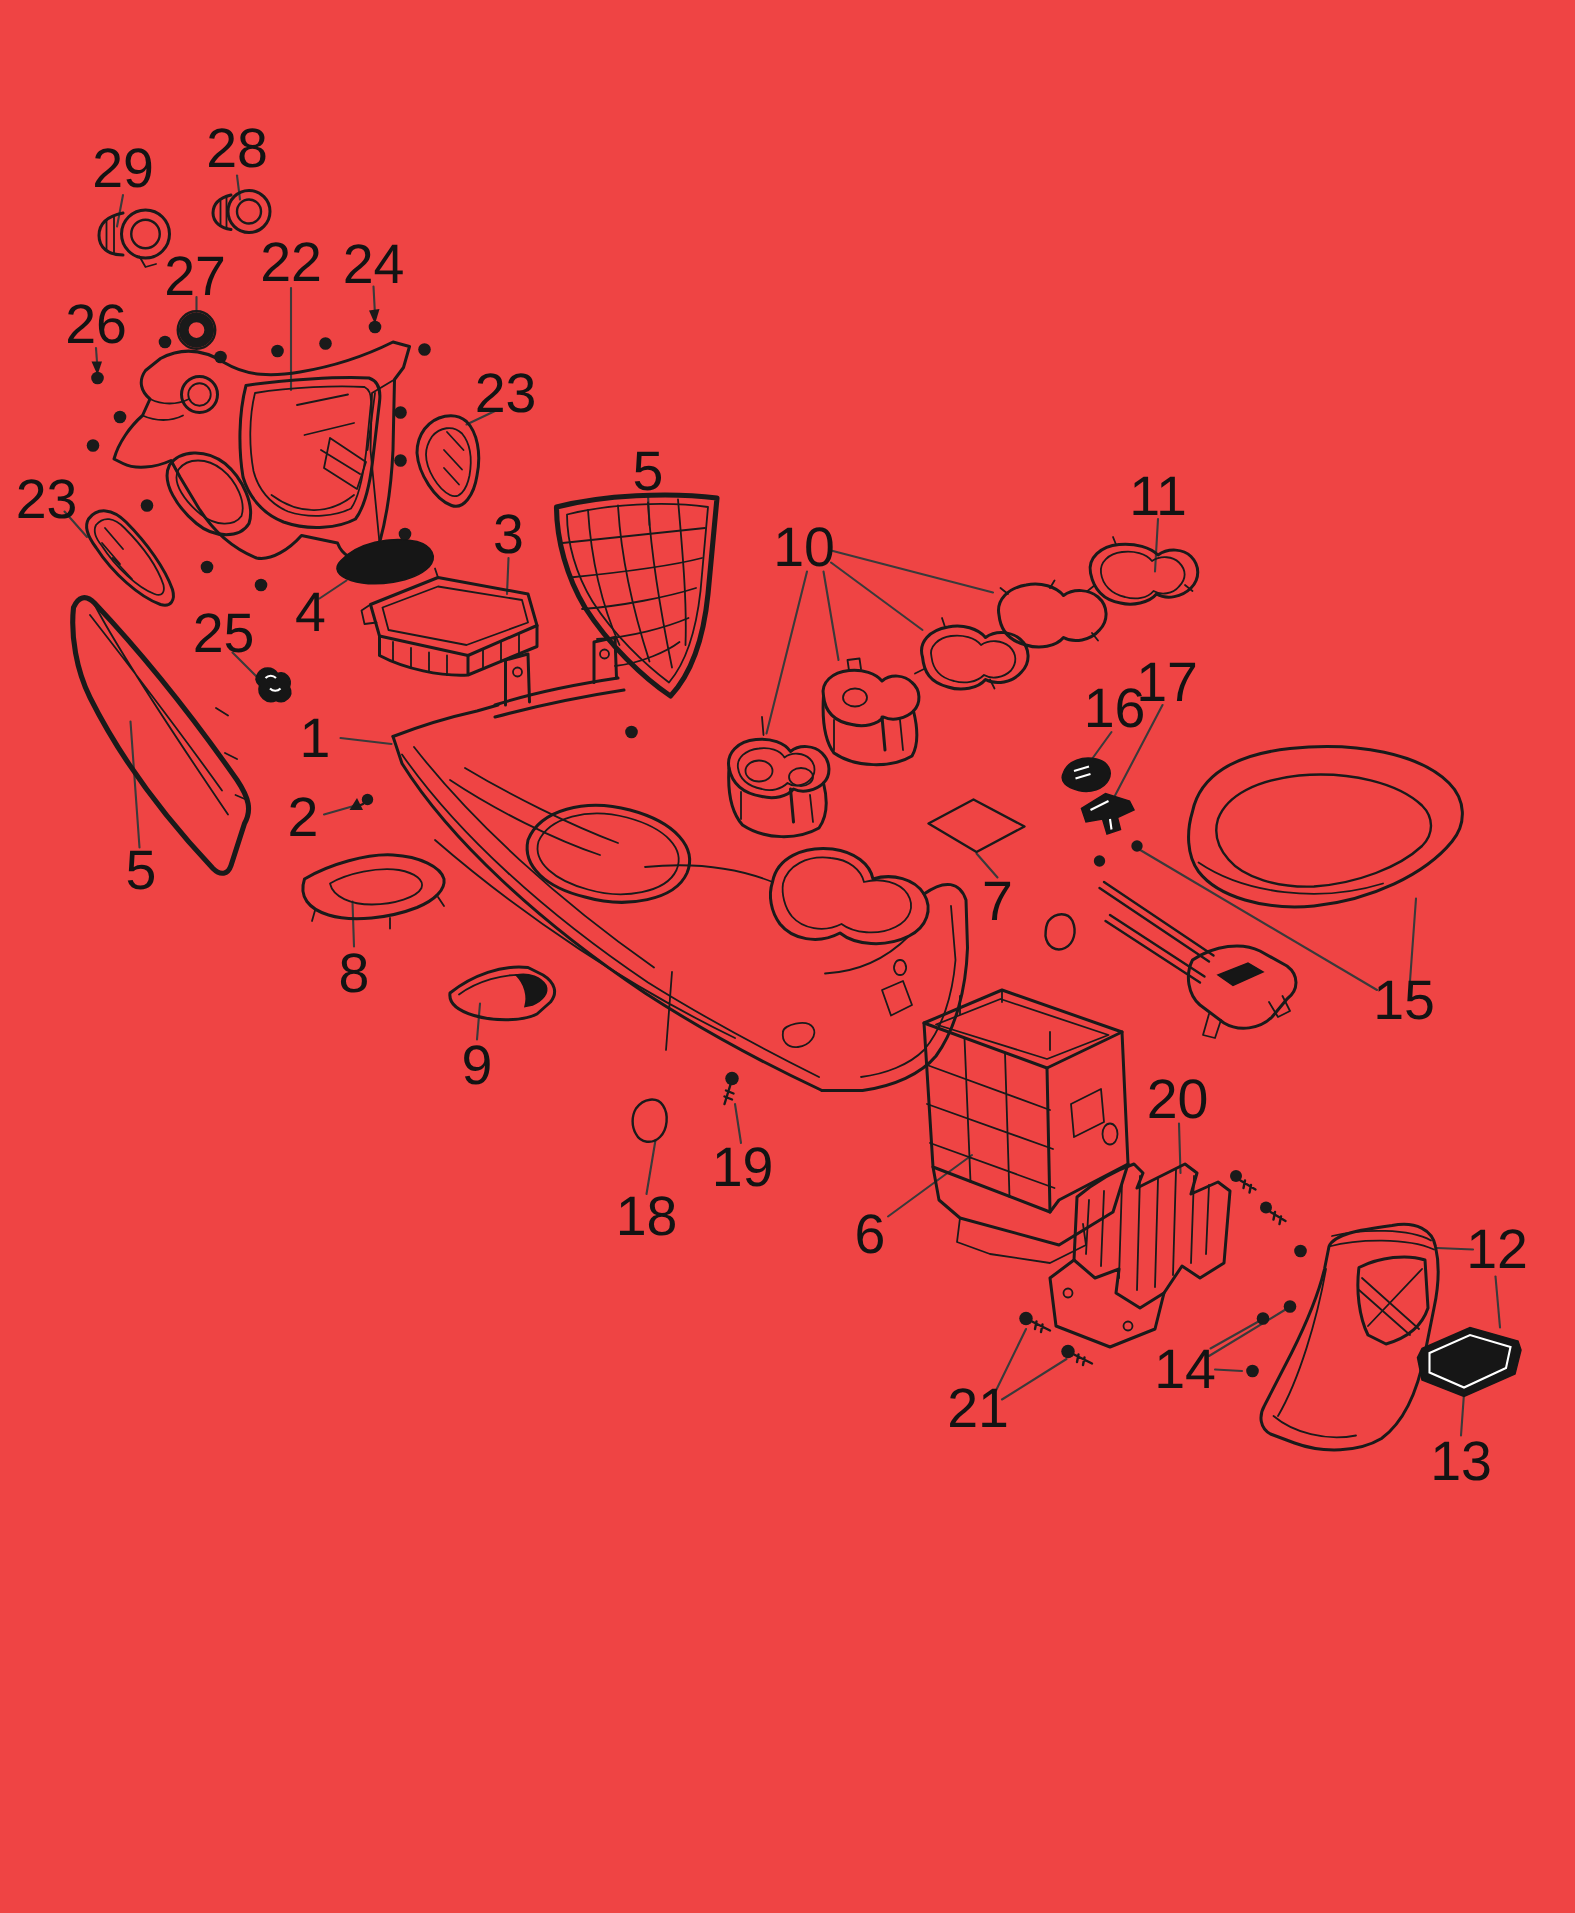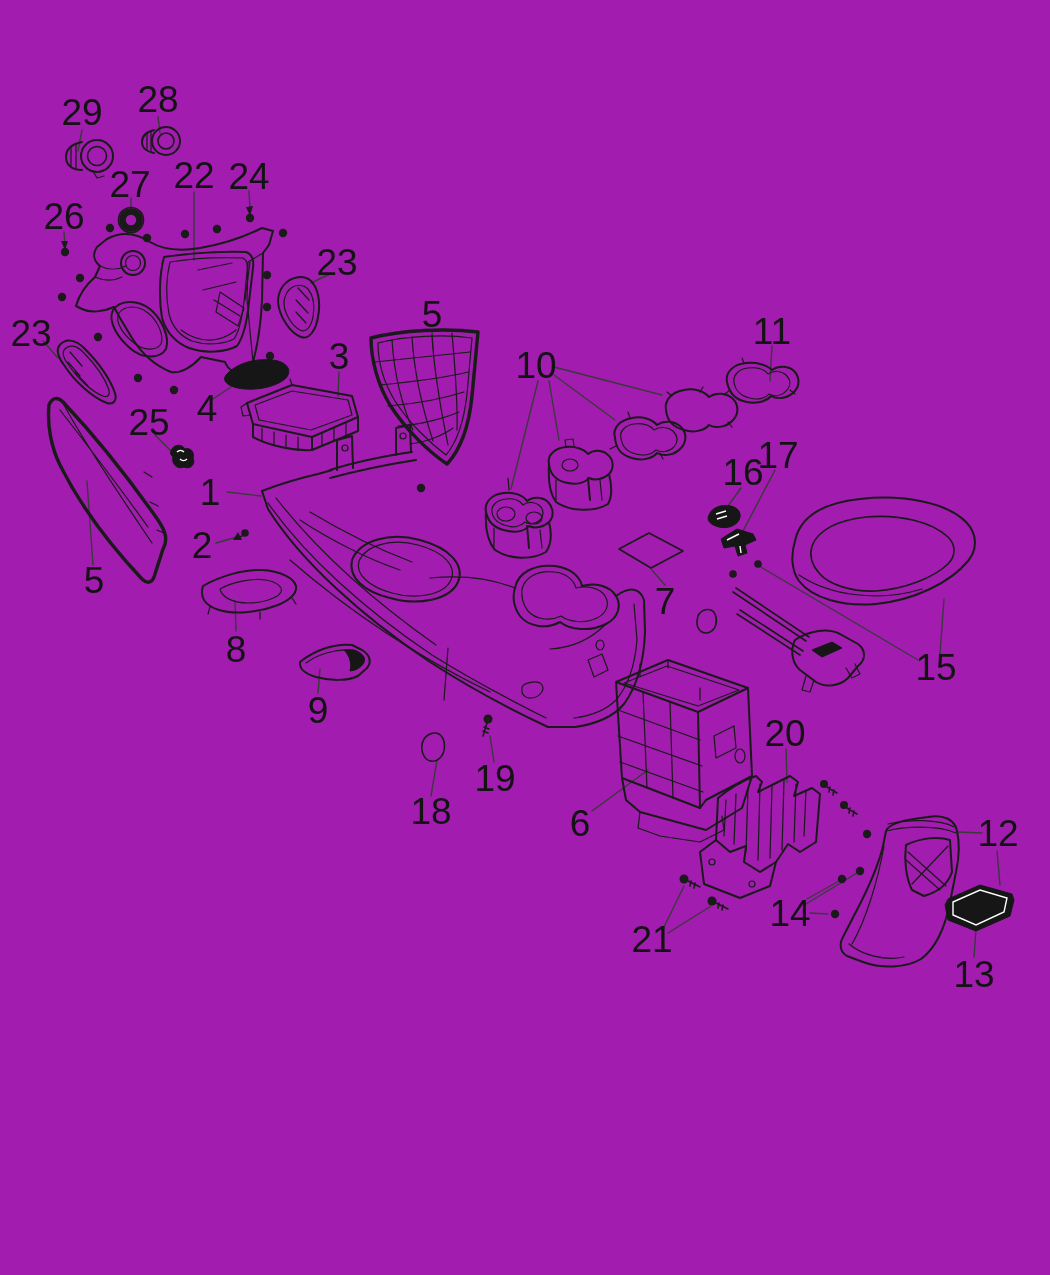--- a/index.html
+++ b/index.html
@@ -1,16 +1,16 @@
 <!DOCTYPE html>
 <html><head>
 <meta charset="utf-8">
 <style>
   html,body{margin:0;padding:0;background:#ffffff;}
-  .canvas{position:relative;width:1050px;height:1275px;background:#a21caf;overflow:hidden;}
+  .canvas{position:relative;width:1050px;height:1275px;background:#ef4444;overflow:hidden;}
   svg{display:block;}
   .part{fill:none;stroke:#1a1a1a;stroke-width:2;stroke-linejoin:round;stroke-linecap:round;}
   .thin{stroke-width:1.2;}
   .med{stroke-width:1.6;}
   .thick{stroke-width:3.4;}
   .leader{stroke:#3a3a3a;stroke-width:1.4;fill:none;stroke-linecap:round;}
   .dot{fill:#1a1a1a;stroke:none;}
   .dark{fill:#161616;stroke:#161616;stroke-width:1;}
   .whiteline{fill:none;stroke:#ffffff;stroke-width:1.4;}
   .callout{font-family:"Liberation Sans", sans-serif;font-size:37px;fill:#131313;

